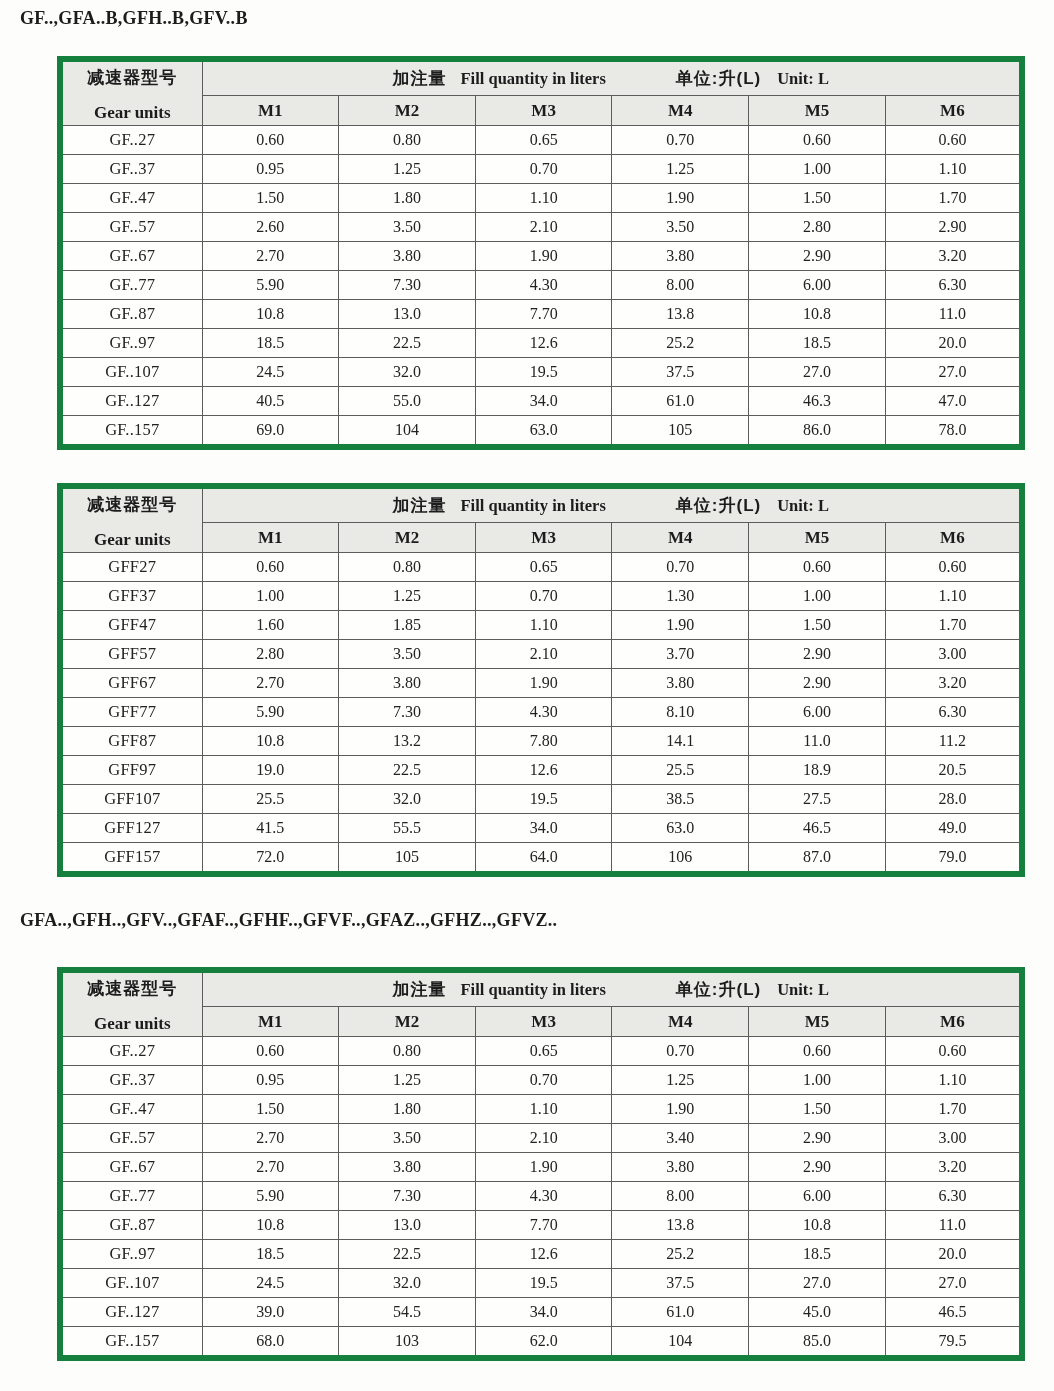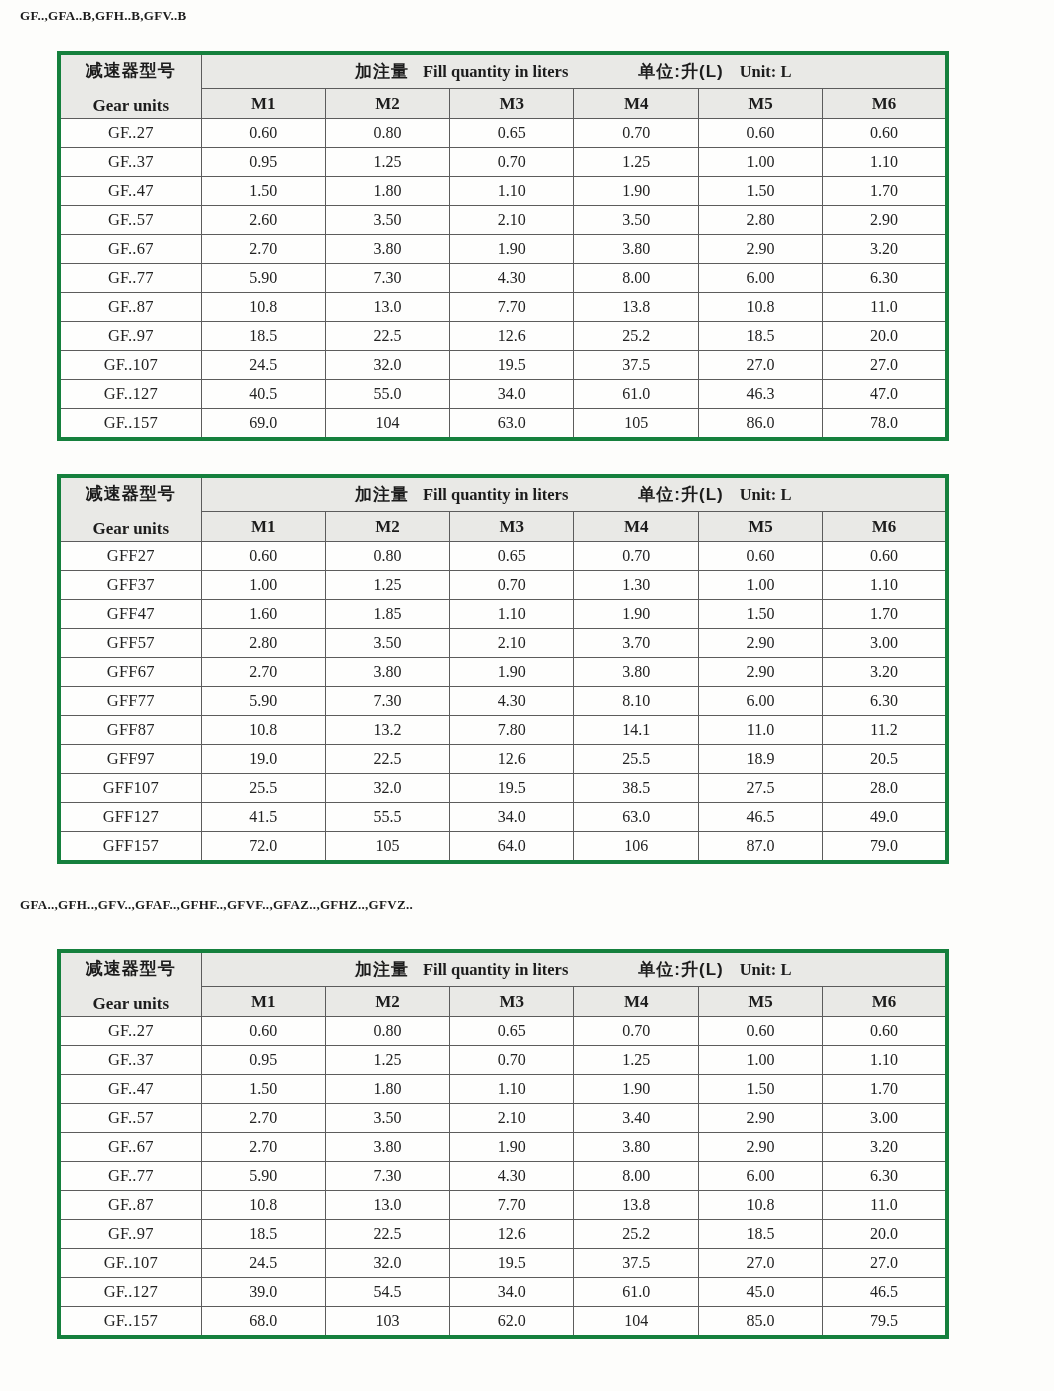--- a/index.html
+++ b/index.html
@@ -16,33 +16,33 @@
   }
   .page {
     padding: 8px 29px 30px 20px;
     box-sizing: border-box;
   }
   .section {
     margin-bottom: 33px;
   }
   .section:last-child { margin-bottom: 0; }
   .section-title {
-    font-size: 13px;
+    font-size: 18px;
     font-weight: bold;
     letter-spacing: 0.3px;
     margin: 0 0 27px 0;
     font-family: "Liberation Serif", serif;
   }
   .section:nth-child(3) .section-title { margin-bottom: 36px; }
   .fill-table {
     margin-left: 37px;
-    width: 892px;
+    width: 968px;
     border-collapse: collapse;
     table-layout: fixed;
-    border: 4px solid #15803d;
+    border: 6px solid #15803d;
     background: #fefefd;
   }
   .fill-table col.c-model { width: 142px; }
   .fill-table th, .fill-table td {
     border: 1px solid #5c5c5c;
     text-align: center;
     vertical-align: middle;
     padding: 0 2px;
     overflow: hidden;
     white-space: nowrap;

